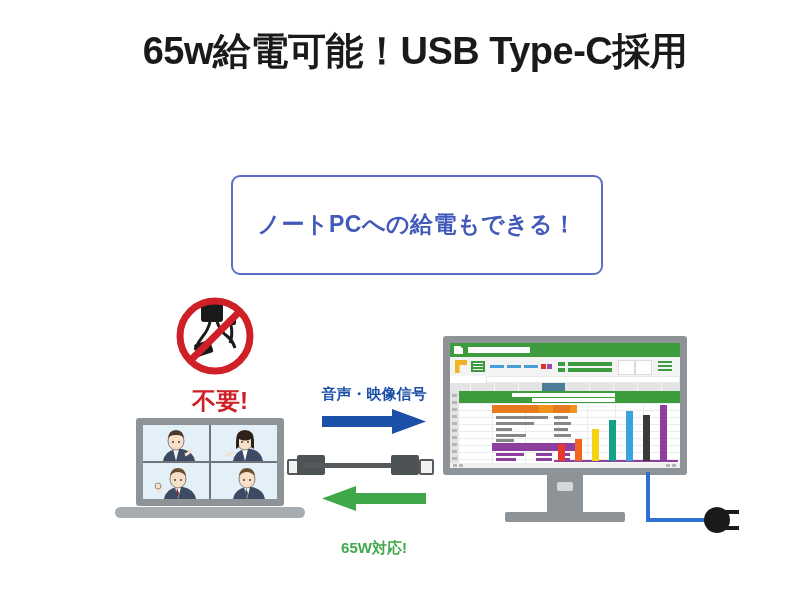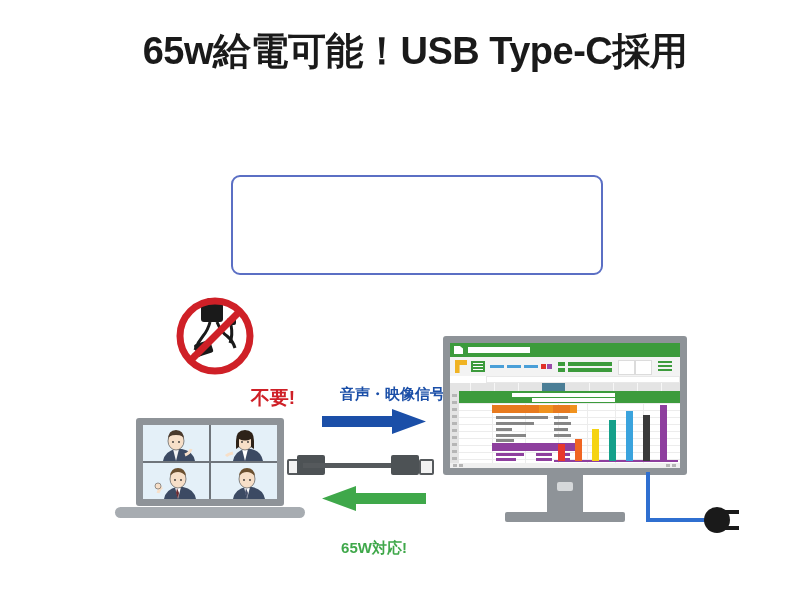--- a/index.html
+++ b/index.html
@@ -34,22 +34,22 @@
   }
 
   
   .noac{position:absolute;left:130px;top:296px;width:150px;height:120px;}
   .noac-icon{position:absolute;left:22px;top:0px;width:96px;height:80px;}
   .noac-l1{
     position:absolute;left:0;top:74px;width:150px;text-align:center;
     font-size:12.5px;font-weight:700;color:#cf2027;white-space:nowrap;
   }
   .noac-l2{
-    position:absolute;left:0;top:89px;width:150px;text-align:right;
-    font-size:19px;font-weight:700;color:#cf2027;white-space:nowrap;
+    position:absolute;left:0;top:89px;width:150px;text-align:center;
+    font-size:24px;font-weight:700;color:#cf2027;white-space:nowrap;
   }
 
   
   .laptop{position:absolute;left:100px;top:418px;width:190px;height:108px;}
   .lt-screen{
     position:absolute;left:21px;top:0;width:148px;height:88px;
     background:#8e9398;border-radius:3px;
   }
   .lt-inner{
     position:absolute;left:7px;top:7px;width:134px;height:74px;
@@ -68,21 +68,21 @@
   }
   .conn{position:absolute;top:455px;width:28px;height:20px;background:#4d5255;border-radius:2px;}
   .conn.left{left:282px;}
   .conn.right{left:376px;}
   .conn-tip{position:absolute;top:459px;width:11px;height:12px;background:#f2f2f2;border:2px solid #55595c;border-radius:2px;}
   .conn-tip.left{left:272px;}
   .conn-tip.right{left:404px;}
 
   
   .arrow-top-label{
-    position:absolute;left:288px;top:385px;width:142px;text-align:right;
+    position:absolute;left:288px;top:385px;width:142px;text-align:center;
     font-size:15px;font-weight:700;color:#1b4fa8;white-space:nowrap;
   }
   .arrow-right{position:absolute;left:307px;top:409px;width:104px;height:25px;}
   .arrow-left{position:absolute;left:307px;top:486px;width:104px;height:25px;}
   .arrow-bot-l1{
     position:absolute;left:285px;top:518px;width:148px;text-align:center;
     font-size:15px;font-weight:700;color:#3fa84a;white-space:nowrap;
   }
   .arrow-bot-l2{
     position:absolute;left:285px;top:539px;width:148px;text-align:center;
@@ -153,20 +153,21 @@
   }
 </style>
 </head>
 <body>
 
 <div class="stage">
 
   <div class="title">65w給電可能！USB Type-C採用</div>
 
   <div class="callout">
+    <div class="callout-line">ノートPCへの給電もできる！</div>
   </div>
 
   <div class="noac">
     <svg class="noac-icon" viewBox="0 0 96 80">
       <g fill="#1a1a1a">
         <rect x="34" y="6" width="22" height="20" rx="3"></rect>
         <rect x="40" y="2" width="10" height="6" rx="2"></rect>
         <path d="M43 26 q-2 8 -7 14 q-5 6 -8 14" stroke="#1a1a1a" stroke-width="3" fill="none"></path>
         <path d="M50 26 q4 10 10 14 q6 5 8 12" stroke="#1a1a1a" stroke-width="3" fill="none"></path>
         <rect x="28" y="46" width="17" height="13" rx="2" transform="rotate(-18 36 52)"></rect>

